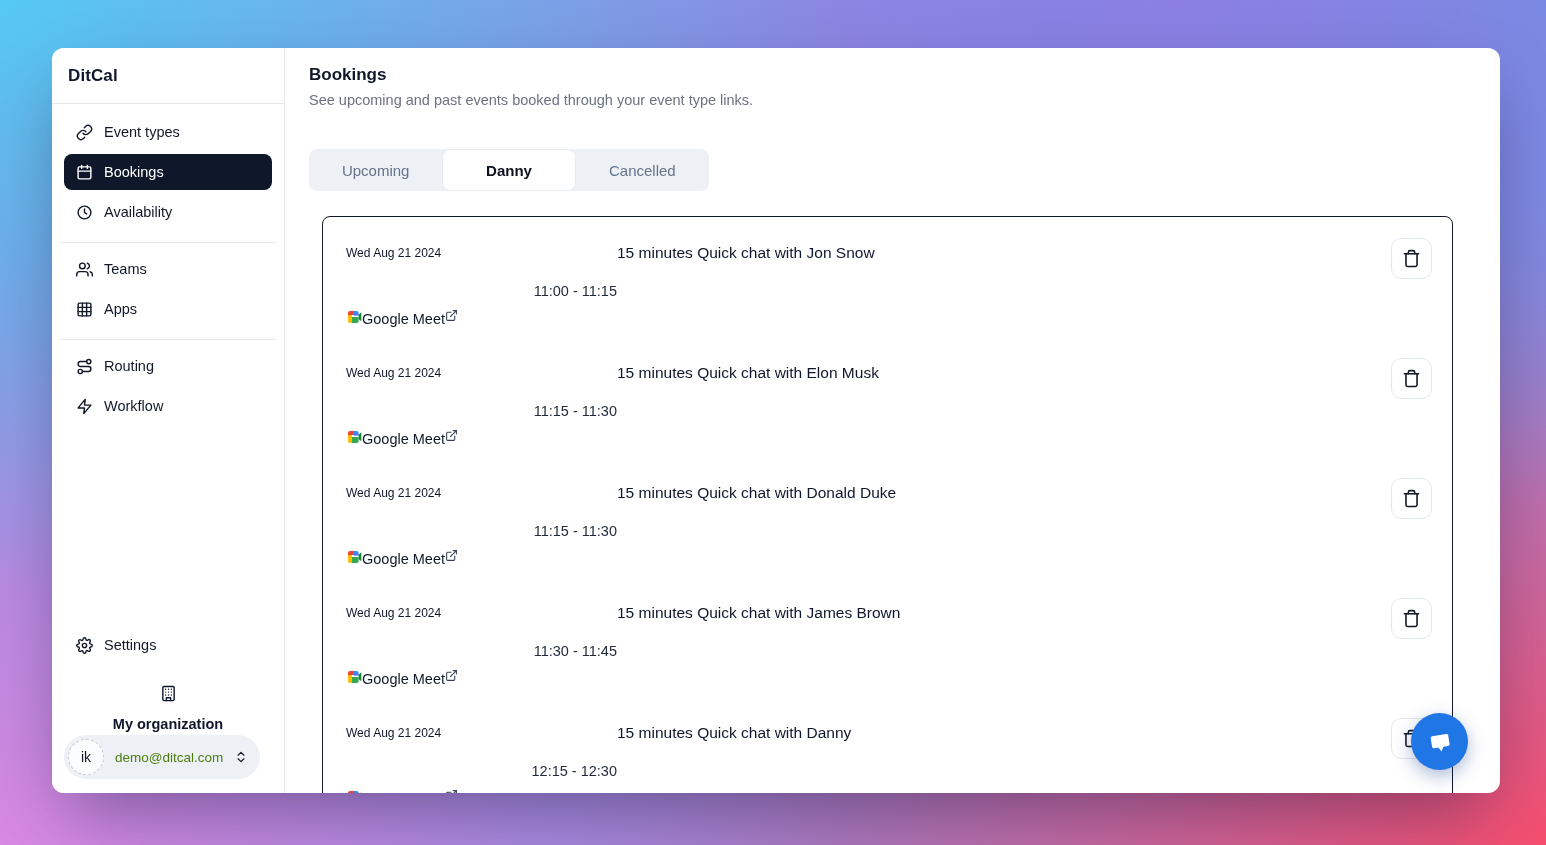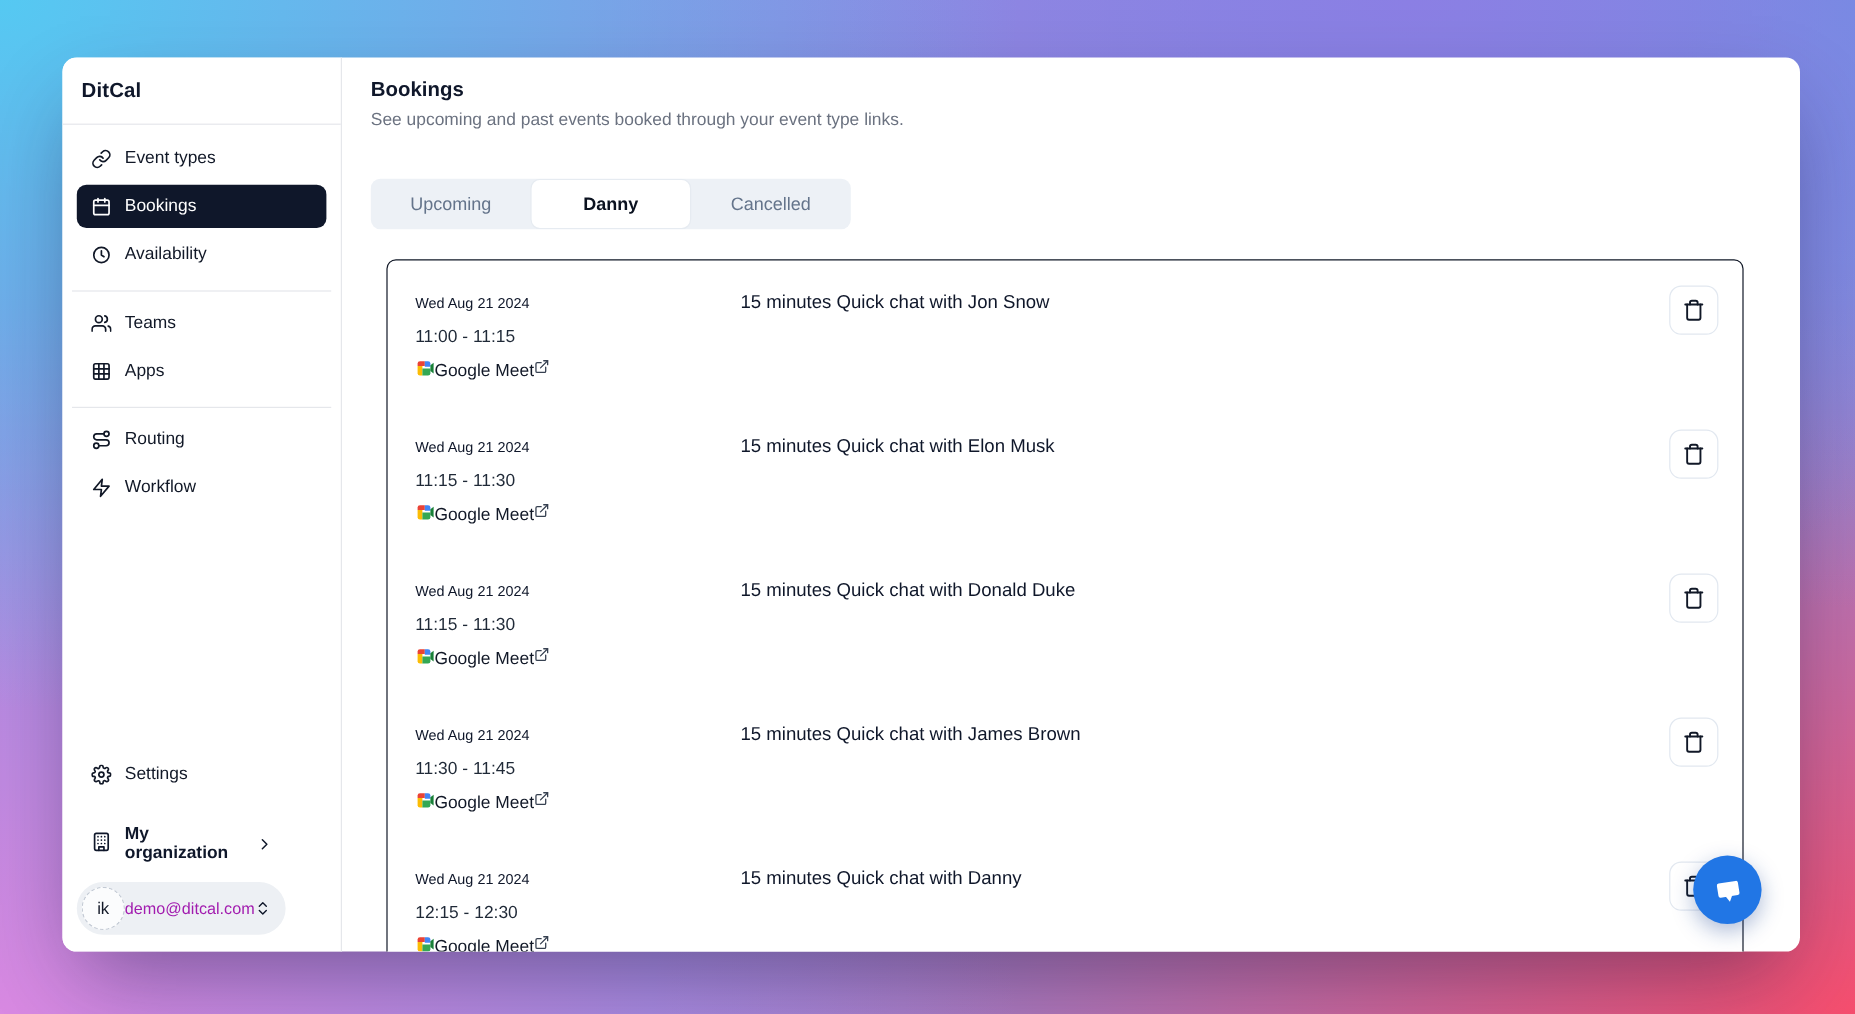--- a/index.html
+++ b/index.html
@@ -42,33 +42,34 @@
   }
   .nav-item.active { background:#0f172a; color:#fff; }
   .nav-item .icn { display:flex; align-items:center; }
   .divider { height:1px; background:#e5e7eb; margin:8px 8px; }
   .sidebar-spacer { flex:1; }
   .sidebar-bottom { padding:0 12px 14px 12px; }
   .org-row {
     display:flex; align-items:center; gap:11px; height:36px; padding:0 12px;
     font-size:14.5px; font-weight:700; border-radius:8px; cursor:pointer;
     margin-top:22px;
+    flex-direction:column;
   }
   .org-row .chev { margin-left:auto; margin-right:32px; display:flex; }
   .user-pill {
-    margin-top:14px; display:inline-flex; align-items:center; 
+    margin-top:14px; display:inline-flex; align-items:center; gap:11px;
     background:#edf0f4; border-radius:9999px; padding:4px 12px 4px 4px;
     cursor:pointer;
   }
   .avatar {
     width:36px; height:36px; border-radius:50%; background:#fbfcfd;
     border:1px dashed #c3cad4; display:flex; align-items:center; justify-content:center;
     font-size:14px; color:#111827;
   }
-  .user-email { font-size:13.5px; font-weight:500; color:#a21caf; }
+  .user-email { font-size:13.5px; font-weight:500; color:#4d7c0f; }
 
   
   .main { flex:1; position:relative; padding:17px 0 0 24px; }
   .page-title { font-size:17px; font-weight:700; color:#0f172a; }
   .page-subtitle { margin-top:7px; font-size:14.5px; color:#6b7280; }
 
   .tabs {
     margin-top:41px; width:400px; height:42px; background:#edf1f6;
     border-radius:8px; display:grid; grid-template-columns:repeat(3,1fr);
     overflow:hidden;
@@ -86,21 +87,21 @@
 
   .bookings-card {
     margin-top:25px; margin-left:13px; width:1131px; height:700px;
     border:1px solid #111827; border-radius:8px; background:#fff;
   }
   .booking-row {
     display:grid; grid-template-columns:271px 1fr 41px;
     padding:26px 20px 0 23px; height:120px; align-items:start;
   }
   .b-date { font-size:12px; font-weight:500; color:#0f172a; line-height:20px; }
-  .b-time { font-size:14.5px; color:#1f2937; line-height:20px; margin-top:8px; }
+  .b-time { font-size:14.5px; color:#1f2937; line-height:20px; margin-top:18px;text-align:right; }
   .b-loc  { display:flex; align-items:flex-start; gap:0; margin-top:8px;
     font-size:14.5px; color:#111827; cursor:pointer; line-height:20px; }
   .b-title { font-size:15.5px; font-weight:500; color:#0f172a; line-height:20px; }
   .trash-btn {
     width:41px; height:41px; margin-top:-5px; background:#fff;
     border:1px solid #e2e8f0; border-radius:10px; cursor:pointer;
     display:flex; align-items:center; justify-content:center; color:#111827;
   }
 
   

